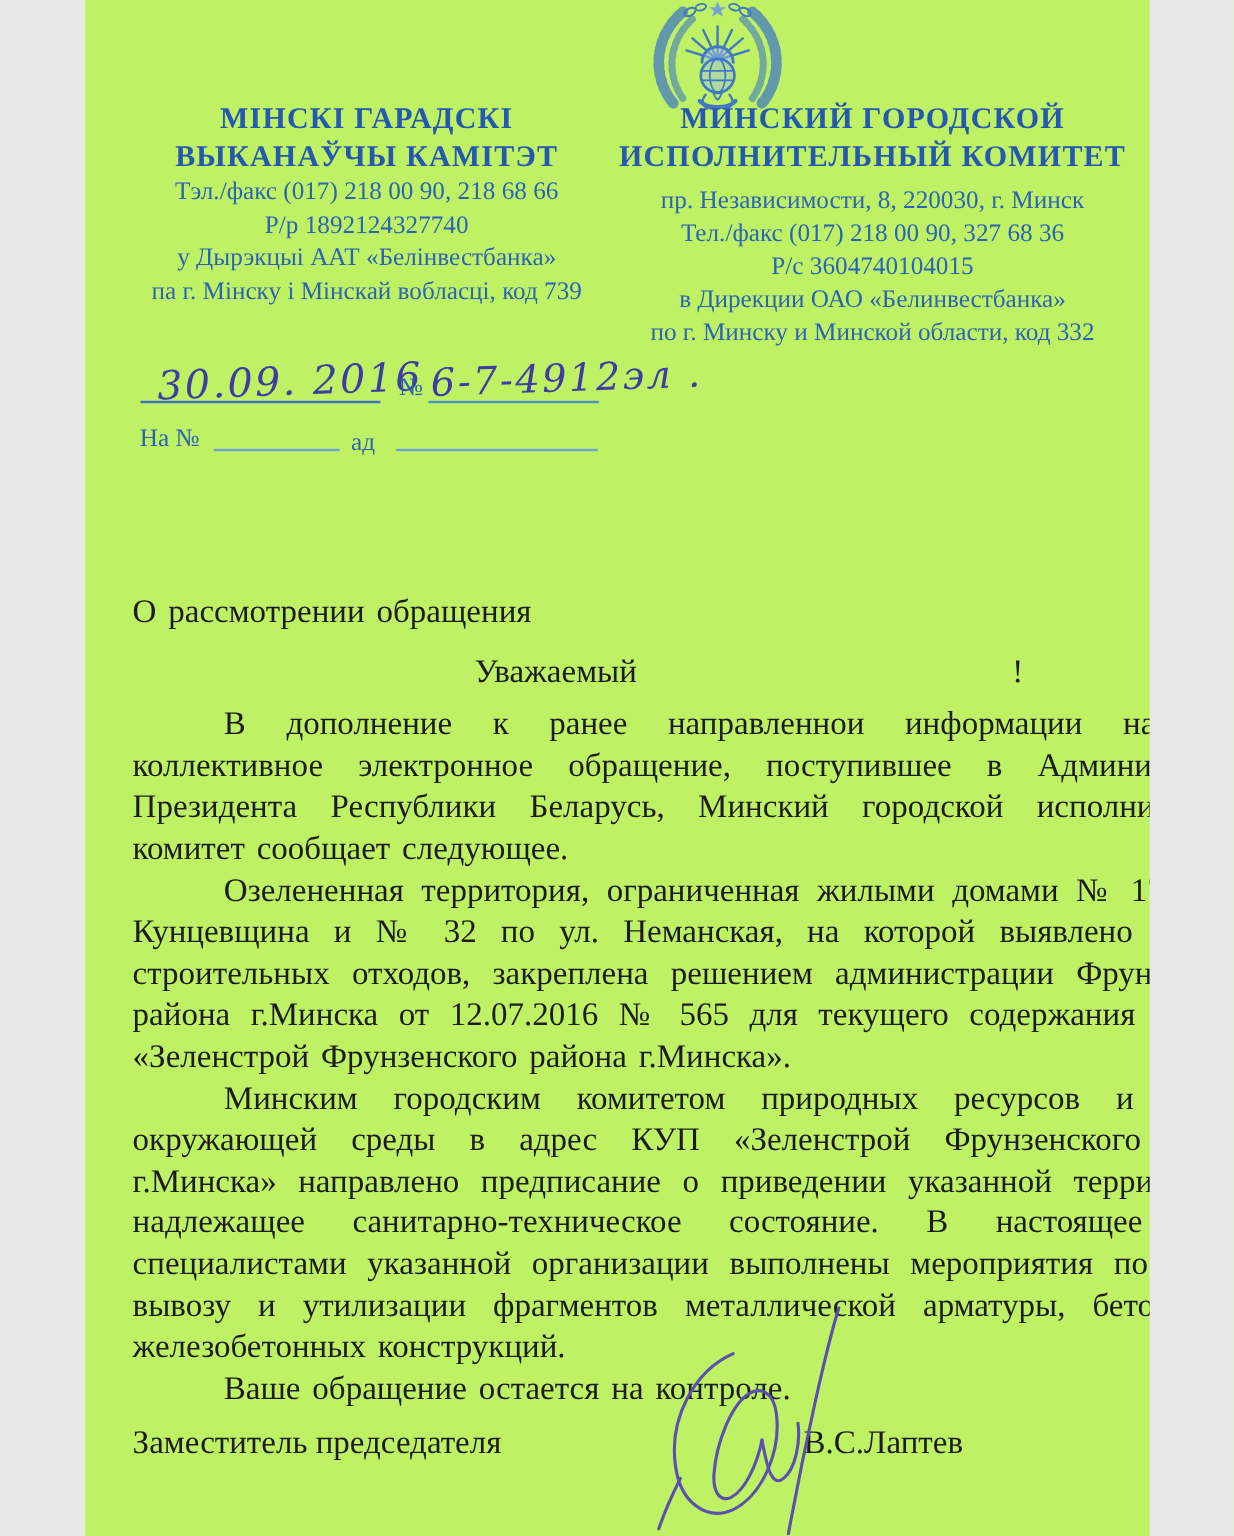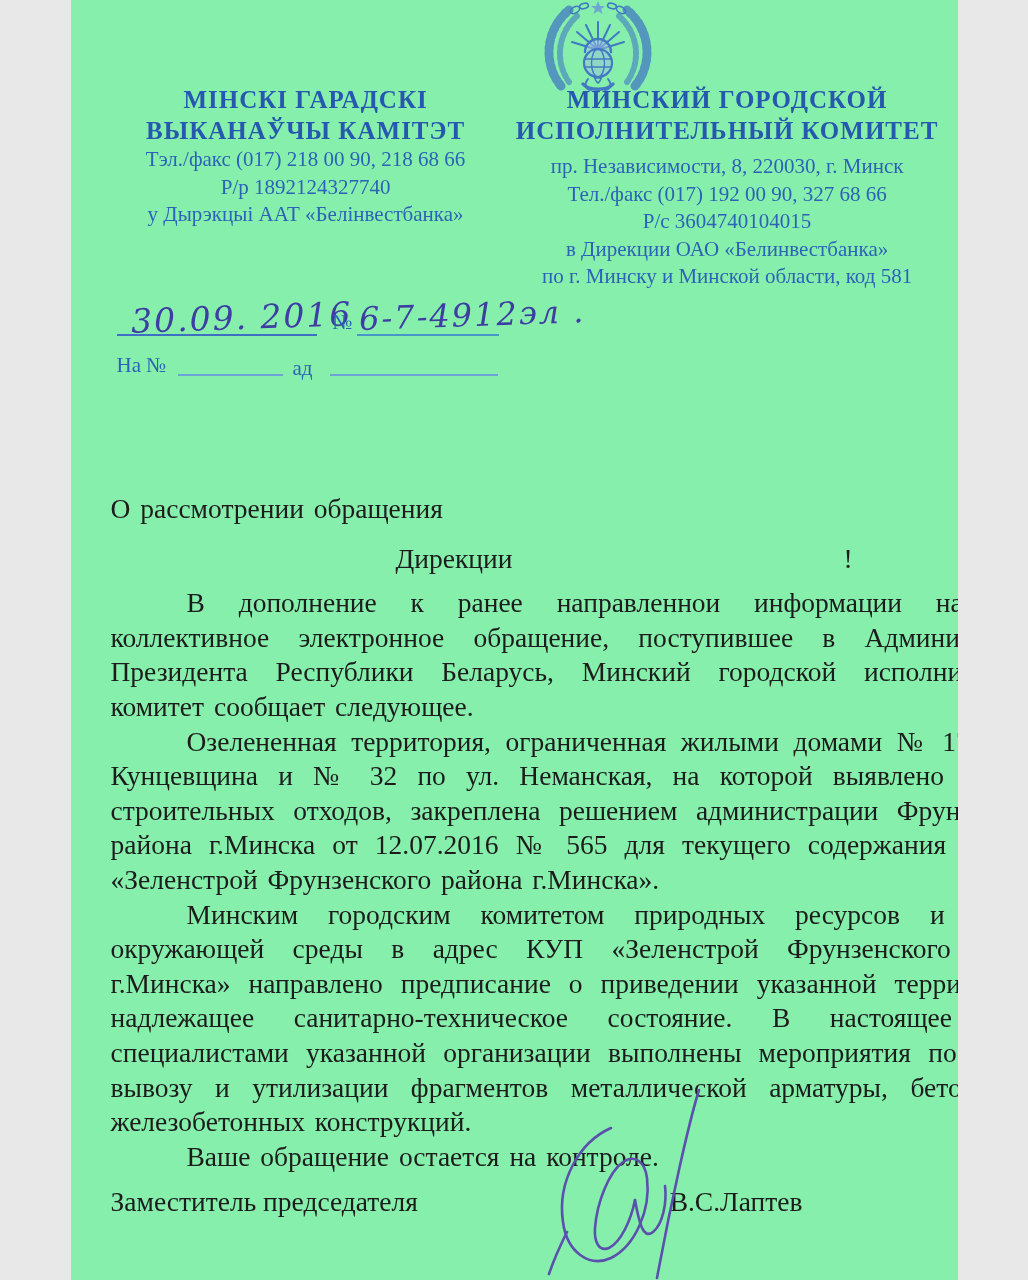--- a/index.html
+++ b/index.html
@@ -1,19 +1,19 @@
 <!DOCTYPE html>
 <html><head>
 <meta charset="utf-8">
 <style>
   html,body{margin:0;padding:0;background:#e8e8e8;}
   .page{
     position:relative;
     width:887px;height:1280px;
-    background:#86efac;
+    background:#bef264;
     margin:0 auto;
     overflow:hidden;
     font-family:"Liberation Serif", serif;
     color:#1c1c1c;
   }
   
   .emblem{position:absolute;left:468px;top:0px;width:118px;height:92px;}
   .letterhead{
     position:absolute;top:84px;left:28px;right:16px;
     display:flex;justify-content:space-between;
@@ -106,46 +106,47 @@
     </g>
   </svg>
 
   <div class="letterhead">
     <div class="lh-col left">
       <div class="lh-title">МІНСКІ  ГАРАДСКІ</div>
       <div class="lh-title">ВЫКАНАЎЧЫ  КАМІТЭТ</div>
       <div class="lh-line">Тэл./факс  (017) 218 00 90,   218 68 66</div>
       <div class="lh-line">Р/р 1892124327740</div>
       <div class="lh-line">у Дырэкцыі ААТ «Белінвестбанка»</div>
+      <div class="lh-line">па г. Мінску і Мінскай вобласці, код 739</div>
     </div>
     <div class="lh-col right">
       <div class="lh-title">МИНСКИЙ ГОРОДСКОЙ</div>
       <div class="lh-title">ИСПОЛНИТЕЛЬНЫЙ КОМИТЕТ</div>
       <div class="lh-line first">пр. Независимости, 8, 220030, г. Минск</div>
-      <div class="lh-line">Тел./факс  (017) 192 00 90,   327 68 66</div>
+      <div class="lh-line">Тел./факс  (017) 218 00 90,   327 68 36</div>
       <div class="lh-line">Р/с 3604740104015</div>
       <div class="lh-line">в Дирекции ОАО «Белинвестбанка»</div>
-      <div class="lh-line">по г. Минску и Минской области, код 581</div>
+      <div class="lh-line">по г. Минску и Минской области, код 332</div>
     </div>
   </div>
 
   <span class="hw hw-date">30.09. 2016</span>
   <span class="date-line"></span>
   <span class="no-sign">№</span>
   <span class="hw hw-number">6-7-4912эл .</span>
   <span class="number-line"></span>
   <span class="reply-label">На №</span>
   <span class="reply-line1"></span>
   <span class="reply-ad">ад</span>
   <span class="reply-line2"></span>
 
   <div class="body-block">
     <div class="subject">О рассмотрении обращения</div>
     <div class="salutation-row">
-      <span class="salutation">Дирекции</span>
+      <span class="salutation">Уважаемый</span>
       <span class="salutation-punct">!</span>
     </div>
     <p>В дополнение к ранее направленнои информации на Ваше коллективное электронное обращение, поступившее в Администрацию Президента Республики Беларусь, Минский городской исполнительный комитет сообщает следующее.</p>
     <p>Озелененная территория, ограниченная жилыми домами № 17 по ул. Кунцевщина и № 32 по ул. Неманская, на которой выявлено наличие строительных отходов, закреплена решением администрации Фрунзенского района г.Минска от 12.07.2016 № 565 для текущего содержания за КУП «Зеленстрой Фрунзенского района г.Минска».</p>
     <p>Минским городским комитетом природных ресурсов и охраны окружающей среды в адрес КУП «Зеленстрой Фрунзенского района г.Минска» направлено предписание о приведении указанной территории в надлежащее санитарно-техническое состояние. В настоящее время специалистами указанной организации выполнены мероприятия по уборке, вывозу и утилизации фрагментов металлической арматуры, бетонных и железобетонных конструкций.</p>
     <p class="closing">Ваше обращение остается на контроле.</p>
   </div>
 
   <div class="sig-row">
     <span>Заместитель председателя</span>

